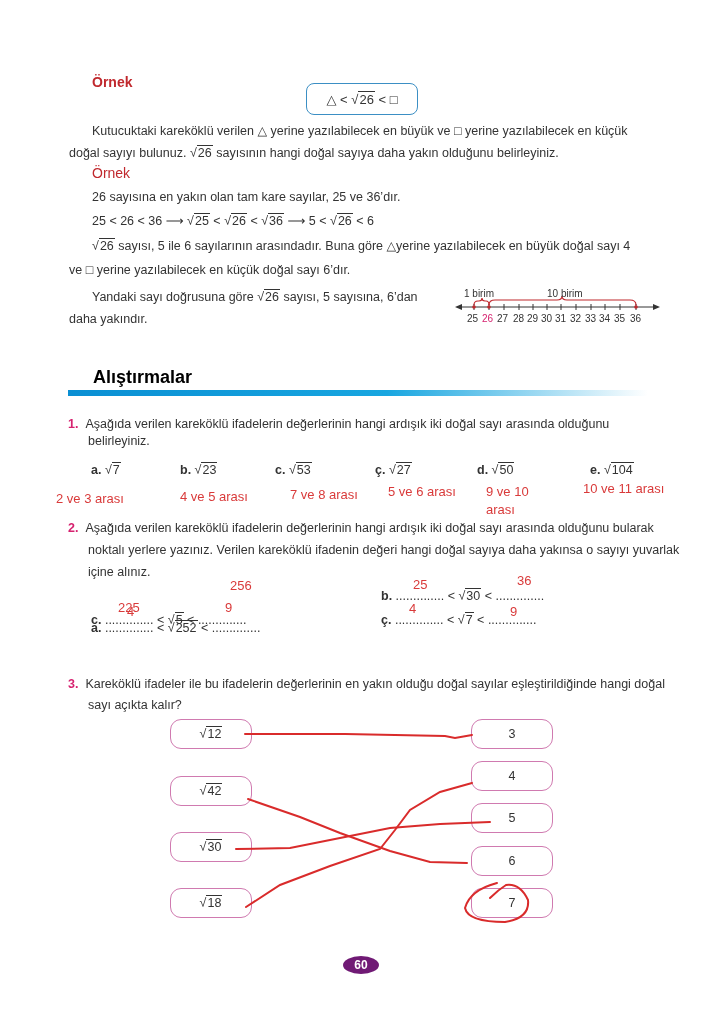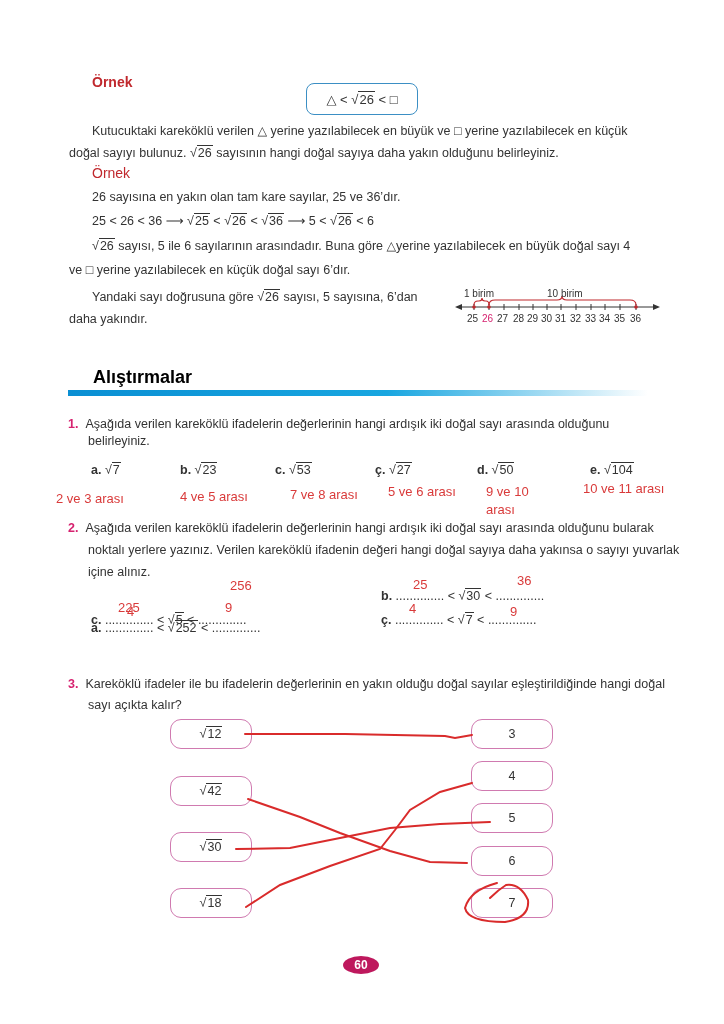--- a/index.html
+++ b/index.html
@@ -9,21 +9,21 @@
   .red-sol{color:#c0282d;font-size:14px;}
   .txt{font-size:12.5px;line-height:16px;white-space:nowrap;}
   .sqrt{display:inline-block;}
   .sqrt .rad{border-top:1px solid #333;padding:0 1px;}
   .box-ineq{border:1.3px solid #3b8fc4;border-radius:8px;width:110px;height:30px;display:flex;align-items:center;justify-content:center;font-size:13px;}
   .hw{color:#d93a3a;font-size:13px;white-space:nowrap;}
   .qnum{color:#d6226f;font-weight:bold;}
   .sec-title{color:#000000;font-weight:bold;font-size:18px;}
   .sec-bar{height:6px;background:linear-gradient(90deg,#0a8fd3 0%,#18a6e0 55%,#ffffff 100%);}
   .mbox{border:1.2px solid #d07ab0;border-radius:11px;width:80px;height:28px;display:flex;align-items:center;justify-content:center;font-size:12.5px;}
-  .page-oval{background:#be185d;color:#fff;font-weight:bold;font-size:12px;width:36px;height:18px;border-radius:50%;display:flex;align-items:center;justify-content:center;}
+  .page-oval{background:#701a75;color:#fff;font-weight:bold;font-size:12px;width:36px;height:18px;border-radius:50%;display:flex;align-items:center;justify-content:center;}
   .dots{letter-spacing:0px;}
 </style>
 </head>
 <body>
 
 <div class="abs red-head" style="left:92px;top:74px;">Örnek</div>
 
 <div class="abs box-ineq" style="left:306px;top:83px;">
   <span>△</span>&nbsp;<span>&lt;</span>&nbsp;<span class="sqrt">√<span class="rad">26</span></span>&nbsp;<span>&lt;</span>&nbsp;<span>□</span>
 </div>

